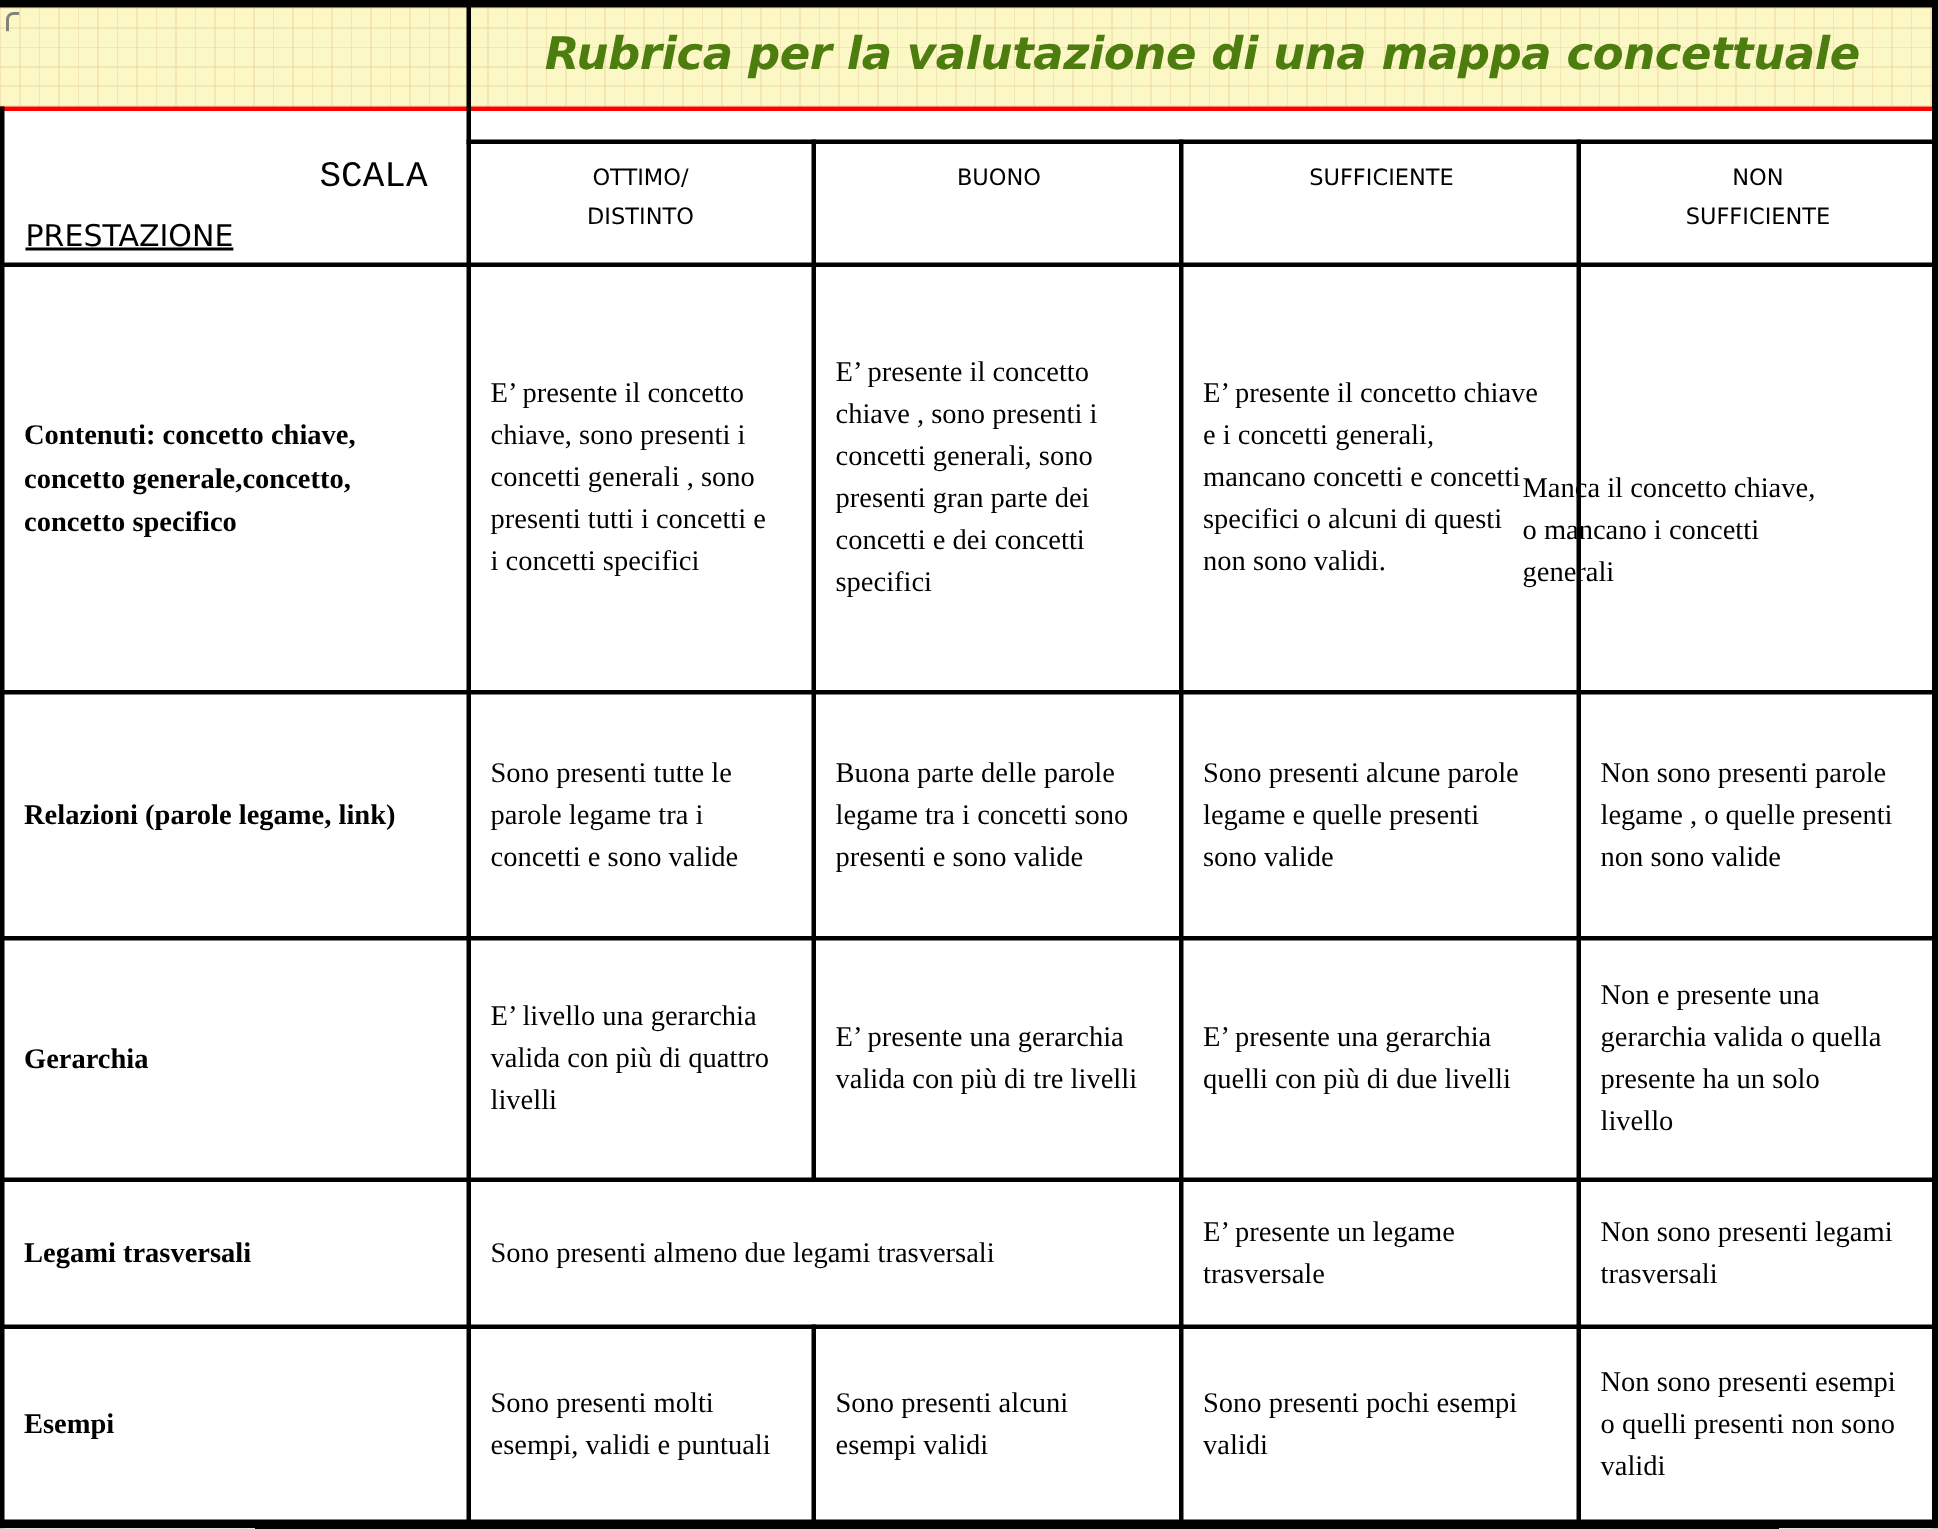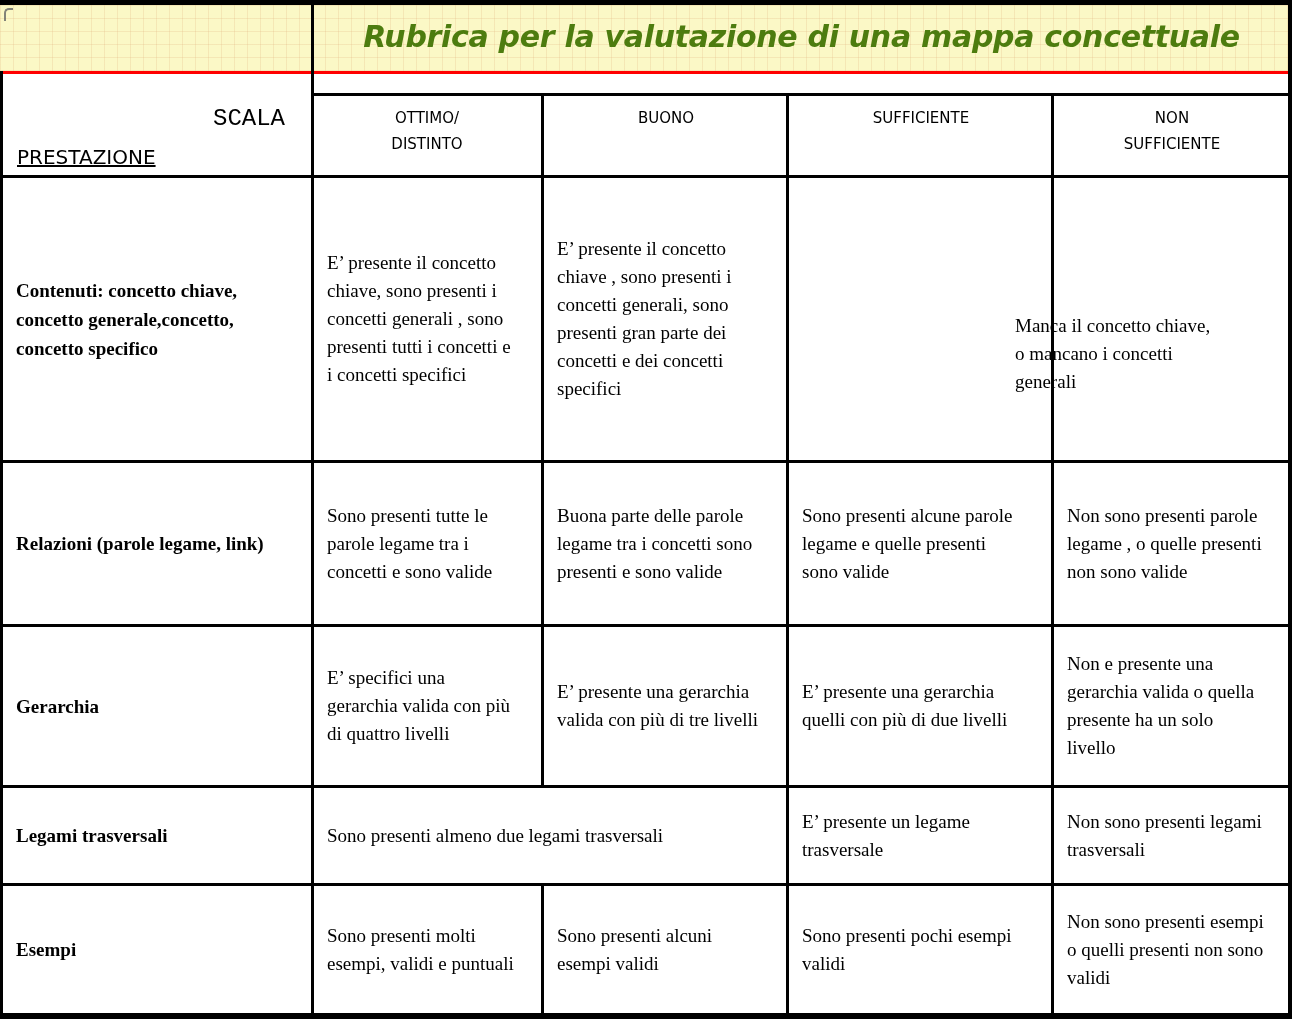--- a/index.html
+++ b/index.html
@@ -104,30 +104,31 @@
   <div class="hdr" style="left:316px;width:222px">OTTIMO/
 DISTINTO</div>
   <div class="hdr" style="left:546px;width:240px">BUONO</div>
   <div class="hdr" style="left:791px;width:260px">SUFFICIENTE</div>
   <div class="hdr" style="left:1056px;width:232px">NON
 SUFFICIENTE</div>
 
   <div class="cell labelcell" style="left:3px;top:178px;width:308px;height:282px">Contenuti: concetto chiave, concetto generale,concetto, concetto specifico</div>
   <div class="cell datacell" style="left:314px;top:178px;width:227px;height:282px">E’ presente il concetto chiave, sono presenti i concetti generali , sono presenti tutti i concetti e i concetti specifici</div>
   <div class="cell datacell" style="left:544px;top:178px;width:242px;height:282px">E’ presente il concetto chiave , sono presenti i concetti generali, sono presenti gran parte dei concetti e dei concetti specifici</div>
+  <div class="cell datacell" style="left:789px;top:178px;width:262px;height:282px">E’ presente il concetto chiave e i concetti generali, mancano concetti e concetti specifici o alcuni di questi non sono validi.</div>
   <div class="cell datacell" style="left:1002px;top:178px;width:234px;height:352px">Manca il concetto chiave, o mancano i concetti generali</div>
 
   <div class="cell labelcell" style="left:3px;top:463px;width:308px;height:161px">Relazioni (parole legame, link)</div>
   <div class="cell datacell" style="left:314px;top:463px;width:227px;height:161px">Sono presenti tutte le parole legame tra i concetti e sono valide</div>
   <div class="cell datacell" style="left:544px;top:463px;width:242px;height:161px">Buona parte delle parole legame tra i concetti sono presenti e sono valide</div>
   <div class="cell datacell" style="left:789px;top:463px;width:248px;height:161px">Sono presenti alcune parole legame e quelle presenti sono valide</div>
   <div class="cell datacell" style="left:1054px;top:463px;width:234px;height:161px">Non sono presenti parole legame , o quelle presenti non sono valide</div>
 
   <div class="cell labelcell" style="left:3px;top:627px;width:308px;height:158px">Gerarchia</div>
-  <div class="cell datacell" style="left:314px;top:627px;width:227px;height:158px">E’ specifici una gerarchia valida con più di quattro livelli</div>
+  <div class="cell datacell" style="left:314px;top:627px;width:227px;height:158px">E’ livello una gerarchia valida con più di quattro livelli</div>
   <div class="cell datacell" style="left:544px;top:627px;width:242px;height:158px">E’ presente una gerarchia valida con più di tre livelli</div>
   <div class="cell datacell" style="left:789px;top:627px;width:262px;height:158px">E’ presente una gerarchia quelli con più di due livelli</div>
   <div class="cell datacell" style="left:1054px;top:627px;width:234px;height:158px">Non e presente una gerarchia valida o quella presente ha un solo livello</div>
 
   <div class="cell labelcell" style="left:3px;top:788px;width:308px;height:95px">Legami trasversali</div>
   <div class="cell datacell" style="left:314px;top:788px;width:472px;height:95px">Sono presenti almeno due legami trasversali</div>
   <div class="cell datacell" style="left:789px;top:788px;width:262px;height:95px">E’ presente un legame trasversale</div>
   <div class="cell datacell" style="left:1054px;top:788px;width:234px;height:95px">Non sono presenti legami trasversali</div>
 
   <div class="cell labelcell" style="left:3px;top:886px;width:308px;height:127px">Esempi</div>

